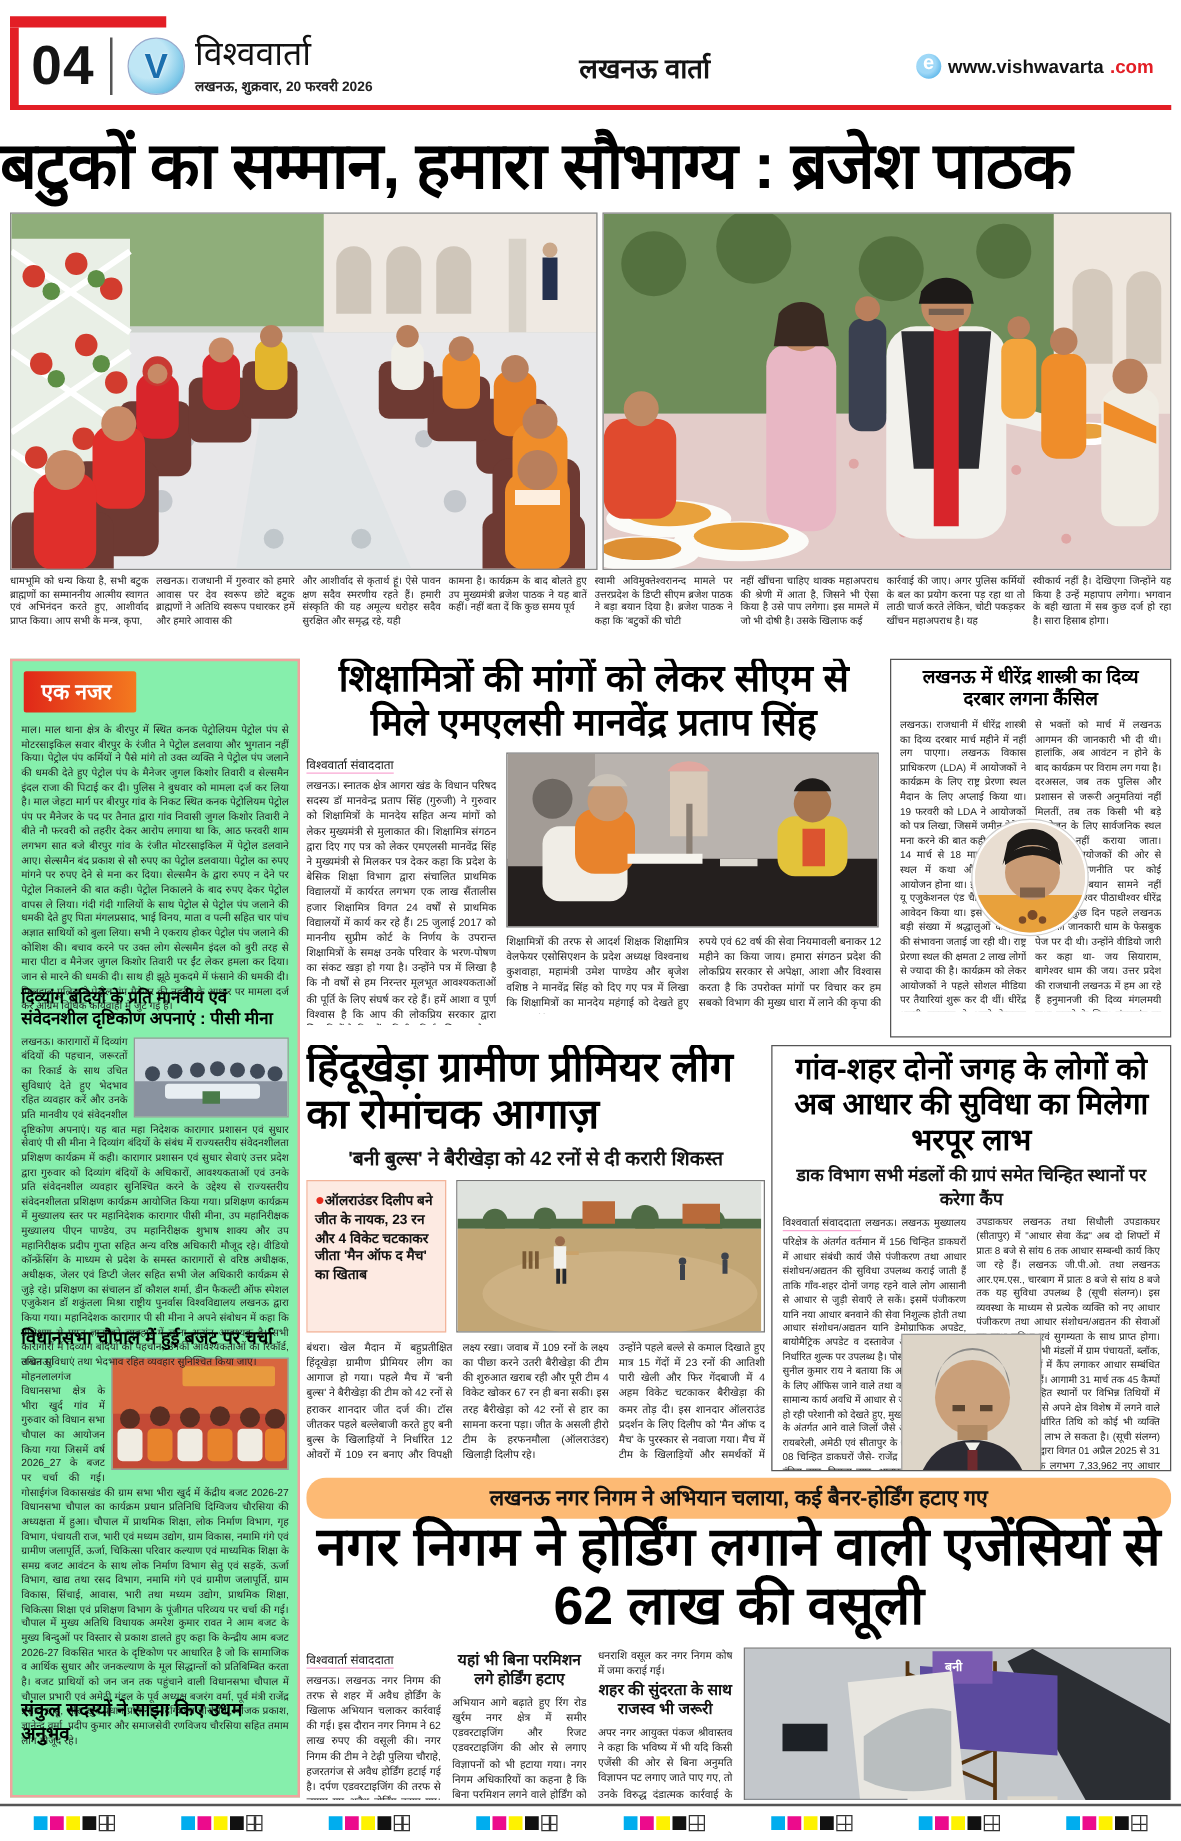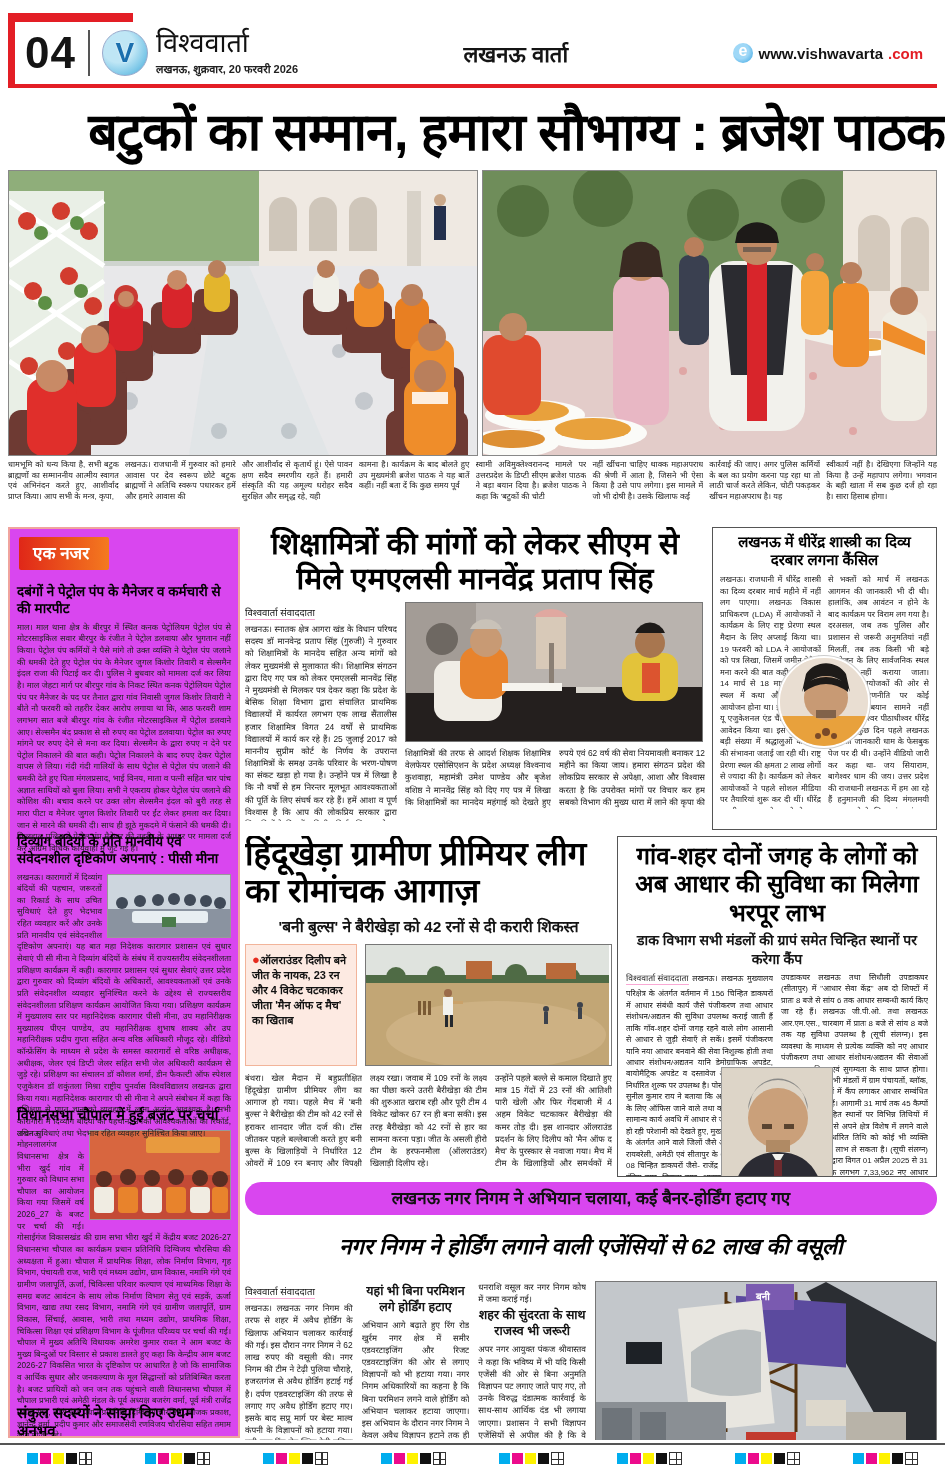--- a/index.html
+++ b/index.html
@@ -27,36 +27,36 @@
   .mast-date{ font-size:11px; font-weight:bold; color:#222; margin-top:4px;}
   .mast-center{ flex:1; text-align:center; font-size:22px; font-weight:bold;}
   .mast-web{ display:flex; align-items:center; gap:5px; padding-right:14px; font-size:15px; font-weight:bold;}
   .ie-icon{ width:20px; height:20px; border-radius:50%;
     background:radial-gradient(circle at 40% 40%, #9fd8f7 0 45%, #2f9fe0 100%);
     position:relative; overflow:hidden;}
   .ie-icon::after{ content:"e"; position:absolute; left:5px; top:-1px; color:#fff; font-size:16px; font-weight:bold;}
   .web-com{ color:#e31e25; }
 
   
-  #lead-headline{ left:0; top:94px; width:945px; text-align:right;
+  #lead-headline{ left:0; top:94px; width:945px; text-align:left;
     font-size:52px; font-weight:bold; letter-spacing:-1px; color:#000;}
 
   
   .photo-frame{ border:1px solid #888; background:#ddd; overflow:hidden;}
   #photo-left{ left:8px; top:170px; width:470px; height:286px;}
   #photo-right{ left:482px; top:170px; width:455px; height:286px;}
   svg{ display:block; }
 
   
   #caption-row{ left:8px; top:460px; width:929px; height:62px; display:flex; gap:6px;}
   .cap-col{ flex:1; font-size:8px; line-height:1.32; text-align:justify; overflow:hidden; color:#222;}
 
   
   #sidebar{ left:8px; top:527px; width:232px; height:911px;
-    border:2px solid #f0a49e; padding:6px 7px; overflow:hidden; background:#d946ef;}
+    border:2px solid #f0a49e; padding:6px 7px; overflow:hidden; background:#86efac;}
   .eknajar{ display:inline-block; background:linear-gradient(90deg,#e02718,#f47a1f);
     color:#fff; font-weight:bold; font-size:17px; padding:4px 20px 6px 14px; margin:2px 0 8px 2px;
     border-radius:2px;}
   .sb-head{ font-size:13.5px; font-weight:bold; line-height:1.25; margin:6px 0 4px; color:#000;}
   .sb-body{ font-size:8.2px; line-height:1.42; text-align:justify; color:#222;}
   .sb-photo{ float:right; margin:2px 0 3px 5px; border:1px solid #999;}
 
   
   .art-head{ font-weight:bold; text-align:center; color:#000;}
   .byline{ font-size:9.5px; font-weight:normal; border-bottom:1px solid #f9a8d4; display:inline-block; margin-bottom:3px;}
@@ -93,23 +93,23 @@
   #art-aadhaar{ left:617px; top:836px; width:320px; height:341px;
     border:1.5px solid #555; padding:5px 8px; overflow:hidden;}
   #art-aadhaar .art-head{ font-size:24px; line-height:1.18;}
   .aa-sub{ font-size:14px; font-weight:bold; text-align:center; margin:3px 0 4px;}
   .aa-cols{ display:flex; gap:8px; position:relative;}
   .aa-cols .body-txt{ flex:1; height:238px; font-size:7.9px;}
   #photo-aadhaar{ position:absolute; left:95px; top:95px; width:112px; height:128px;
     border:1px solid #999; background:#e8e0d5; overflow:hidden;}
 
   #art-nigam{ left:245px; top:1182px; width:692px; height:258px; overflow:hidden;}
-  .kicker{ background:#d946ef; border-radius:16px; text-align:center;
-    font-size:17px; font-weight:bold; padding:4px 0 6px; margin-bottom:20px; color:#111;}
-  #art-nigam .art-head{ font-size:22px; line-height:1.1; margin-bottom:22px;font-style:italic;}
+  .kicker{ background:#fdba74; border-radius:16px; text-align:center;
+    font-size:17px; font-weight:bold; padding:4px 0 6px; margin-bottom:0; color:#111;}
+  #art-nigam .art-head{ font-size:43px; line-height:1.1; margin-bottom:8px;}
   .ng-row{ display:flex; gap:9px;}
   .ng-c{ width:150px; height:172px;}
   .ng-sub{ font-size:12.5px; font-weight:bold; text-align:center; line-height:1.25; margin:3px 0 4px;}
   #photo-hoarding{ flex:1; height:172px; border:1px solid #777;}
 
   
   #regbar{ left:0; top:1443px; width:945px; border-top:2px solid #555; padding-top:7px;
     display:flex; justify-content:space-around;}
   .reg-group{ display:flex; gap:2px; align-items:center;}
   .swatch{ width:11px; height:11px; display:inline-block;}
@@ -339,21 +339,20 @@
   <div class="cap-col">कामना है। कार्यक्रम के बाद बोलते हुए उप मुख्यमंत्री ब्रजेश पाठक ने यह बातें कहीं। नहीं बता दें कि कुछ समय पूर्व</div>
   <div class="cap-col">स्वामी अविमुक्तेश्वरानन्द मामले पर उत्तरप्रदेश के डिप्टी सीएम ब्रजेश पाठक ने बड़ा बयान दिया है। ब्रजेश पाठक ने कहा कि 'बटुकों की चोटी</div>
   <div class="cap-col">नहीं खींचना चाहिए थाक्क महाअपराध की श्रेणी में आता है, जिसने भी ऐसा किया है उसे पाप लगेगा। इस मामले में जो भी दोषी है। उसके खिलाफ कई</div>
   <div class="cap-col">कार्रवाई की जाए। अगर पुलिस कर्मियों के बल का प्रयोग करना पड़ रहा था तो लाठी चार्ज करते लेकिन, चोटी पकड़कर खींचन महाअपराध है। यह</div>
   <div class="cap-col">स्वीकार्य नहीं है। देखिएगा जिन्होंने यह किया है उन्हें महापाप लगेगा। भगवान के बही खाता में सब कुछ दर्ज हो रहा है। सारा हिसाब होगा।</div>
 </div>
 
 <div class="abs" id="sidebar">
   <div class="eknajar">एक नजर</div>
 
-  <div class="sb-head">दबंगों ने पेट्रोल पंप के मैनेजर व कर्मचारी से की मारपीट</div>
   <div class="sb-body" style="height:206px;">माल। माल थाना क्षेत्र के बीरपुर में स्थित कनक पेट्रोलियम पेट्रोल पंप से मोटरसाइकिल सवार बीरपुर के रंजीत ने पेट्रोल डलवाया और भुगतान नहीं किया। पेट्रोल पंप कर्मियों ने पैसे मांगे तो उक्त व्यक्ति ने पेट्रोल पंप जलाने की धमकी देते हुए पेट्रोल पंप के मैनेजर जुगल किशोर तिवारी व सेल्समैन इंदल राजा की पिटाई कर दी। पुलिस ने बुधवार को मामला दर्ज कर लिया है। माल जेहटा मार्ग पर बीरपुर गांव के निकट स्थित कनक पेट्रोलियम पेट्रोल पंप पर मैनेजर के पद पर तैनात द्वारा गांव निवासी जुगल किशोर तिवारी ने बीते नौ फरवरी को तहरीर देकर आरोप लगाया था कि, आठ फरवरी शाम लगभग सात बजे बीरपुर गांव के रंजीत मोटरसाइकिल में पेट्रोल डलवाने आए। सेल्समैन बंद प्रकाश से सौ रुपए का पेट्रोल डलवाया। पेट्रोल का रुपए मांगने पर रुपए देने से मना कर दिया। सेल्समैन के द्वारा रुपए न देने पर पेट्रोल निकालने की बात कही। पेट्रोल निकालने के बाद रुपए देकर पेट्रोल वापस ले लिया। गंदी गंदी गालियों के साथ पेट्रोल से पेट्रोल पंप जलाने की धमकी देते हुए पिता मंगलप्रसाद, भाई विनय, माता व पत्नी सहित चार पांच अज्ञात साथियों को बुला लिया। सभी ने एकराय होकर पेट्रोल पंप जलाने की कोशिश की। बचाव करने पर उक्त लोग सेल्समैन इंदल को बुरी तरह से मारा पीटा व मैनेजर जुगल किशोर तिवारी पर ईंट लेकर हमला कर दिया। जान से मारने की धमकी दी। साथ ही झूठे मुकदमे में फंसाने की धमकी दी। फिलहाल पुलिस ने पेट्रोल पंप मैनेजर की तहरीर के आधार पर मामला दर्ज कर अग्रिम विधिक कार्यवाही में जुट गई है।</div>
 
   <div class="sb-head">दिव्यांग बंदियों के प्रति मानवीय एवं संवेदनशील दृष्टिकोण अपनाएं : पीसी मीना</div>
   <div class="sb-body" style="height:228px;">
     <span class="sb-photo">
       <svg width="122" height="62" viewBox="0 0 122 62">
           <rect width="122" height="62" fill="#cdd6de"></rect>
           <rect x="0" y="34" width="122" height="28" fill="#8a93a0"></rect>
           <rect x="24" y="36" width="76" height="12" rx="3" fill="#e8eef2"></rect>
           <g fill="#404a58">

